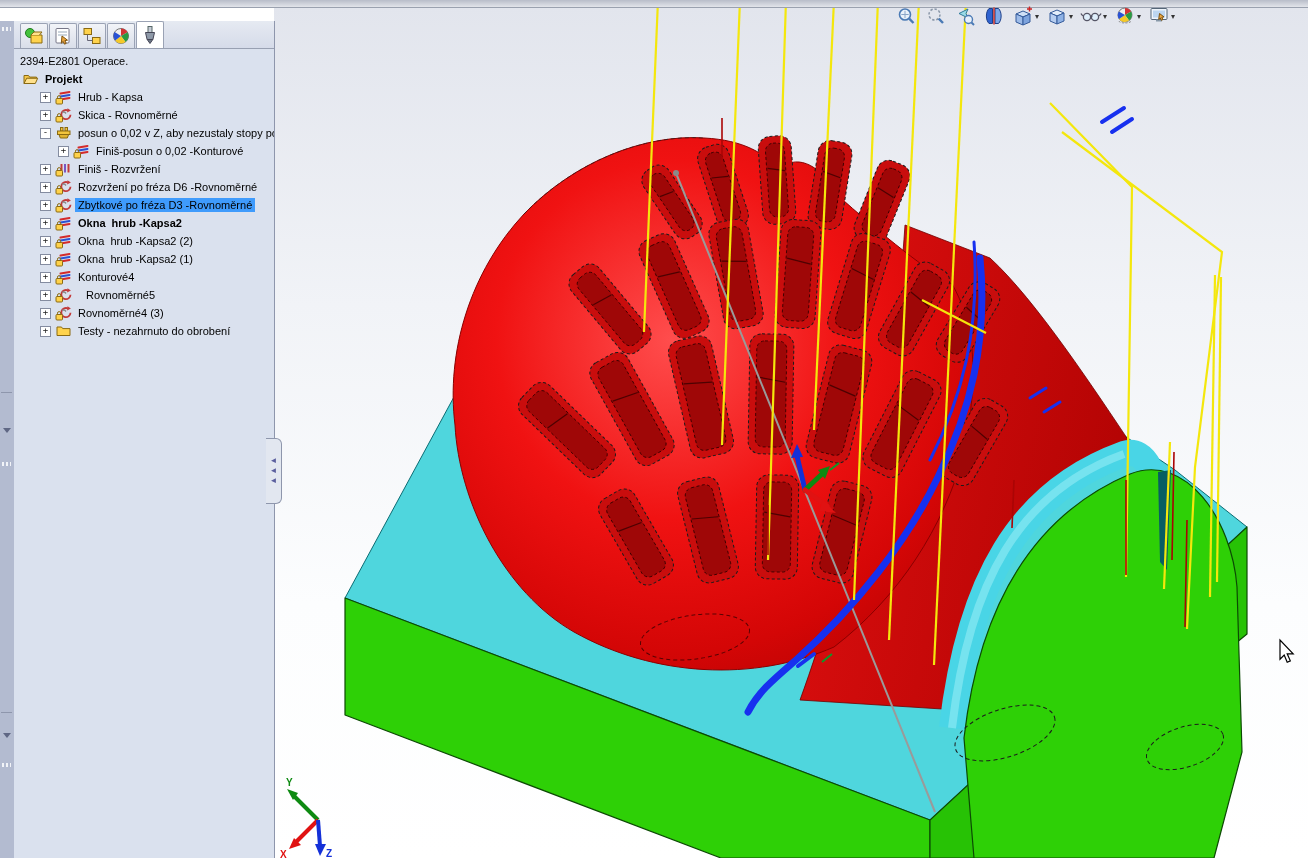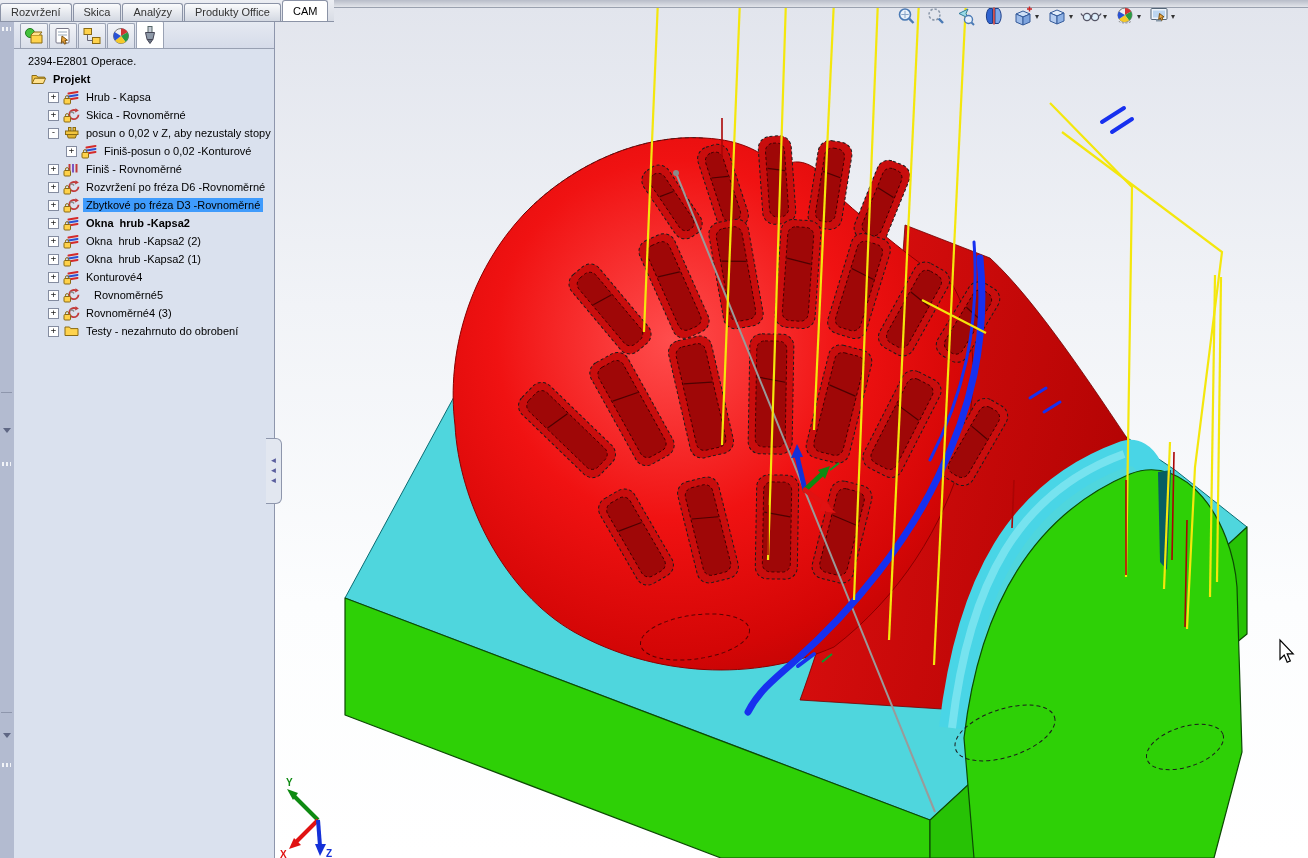--- a/index.html
+++ b/index.html
@@ -27,21 +27,21 @@
   
   #panel{position:absolute;left:14px;top:21px;width:260px;height:837px;z-index:3;
     background:#dae1ee;border-right:1px solid #8e96ac;overflow:hidden;}
   #paneltabs{height:27px;border-bottom:1px solid #98a0b2;display:flex;align-items:flex-end;padding-left:6px;
     background:linear-gradient(#e6eaf2,#d5dbe9);}
   .ptab{width:26px;height:24px;margin-right:1px;border:1px solid #9aa2b4;border-bottom:none;
     border-radius:2px 2px 0 0;background:linear-gradient(#f2f4f8,#d9dee9);
     display:flex;align-items:center;justify-content:center;cursor:default;}
   .ptab.active{background:#fff;height:26px;}
   .ptab svg{display:block;}
-  #panelbody{padding:4px 0 0 14px;}
+  #panelbody{padding:4px 0 0 6px;}
   #panel-title{height:17px;line-height:17px;color:#000;white-space:nowrap;}
   #tree{position:relative;}
   .trow{height:18px;display:flex;align-items:center;white-space:nowrap;cursor:default;}
   .exp{width:9px;height:9px;border:1px solid #848ca0;background:#fff;color:#222;
     font-size:9px;line-height:7px;text-align:center;margin-right:4px;flex:0 0 auto;font-family:"DejaVu Sans Mono",monospace;}
   .ticon{width:17px;height:16px;margin-right:3px;flex:0 0 auto;}
   .tlabel{padding:1px 3px;color:#000;}
   .tlabel.bold{font-weight:bold;}
   .tlabel.sel{background:#3f9bfc;}
   
@@ -57,27 +57,20 @@
   .hudbtn svg{display:block;}
   .caret{font-size:8px;color:#333;margin-left:1px;}
 </style>
 </head>
 <body>
 
 <div class="app">
 
   <div id="topstrip"></div>
 
-  <div id="tabbar">
-      <div class="wtab">Rozvržení</div>
-      <div class="wtab">Skica</div>
-      <div class="wtab">Analýzy</div>
-      <div class="wtab">Produkty Office</div>
-      <div class="wtab active">CAM</div>
-    </div>
 
   <div id="leftstrip">
     <div class="hdots" style="top:6px"></div>
     <div class="hline" style="top:371px"></div>
     <div class="harrow" style="top:407px"></div>
     <div class="hdots" style="top:441px"></div>
     <div class="hline" style="top:691px"></div>
     <div class="harrow" style="top:712px"></div>
     <div class="hdots" style="top:742px"></div>
   </div>
@@ -194,21 +187,21 @@
             <span class="exp">+</span>
             <span class="ticon"><svg width="17" height="16" viewBox="0 0 16 16">
                 <g stroke-width="2">
                   <path d="M6 3 v8.5" stroke="#c23a3a"></path>
                   <path d="M9.5 3 v8.5" stroke="#7a55c2"></path>
                   <path d="M13 3 v8.5" stroke="#c23a3a"></path>
                 </g>
                 <rect x="0.5" y="9.5" width="6.5" height="5.5" rx="1" fill="#ffd24a" stroke="#8a6a12"></rect>
                 <path d="M2 9.5 v-1.3 a1.6 1.6 0 0 1 3.2 0 V9.5" fill="none" stroke="#8a6a12"></path>
               </svg></span>
-            <span class="tlabel" style="white-space: pre;">Finiš - Rovnoměrné</span>
+            <span class="tlabel" style="white-space: pre;">Finiš - Rozvržení</span>
           </div>
           <div class="trow" style="padding-left: 20px;">
             <span class="exp">+</span>
             <span class="ticon"><svg width="17" height="16" viewBox="0 0 16 16">
                 <path d="M12.5 3.5 a4.6 4.6 0 1 0 2.5 4.2" fill="none" stroke="#c23a3a" stroke-width="1.8"></path>
                 <polygon points="12,1.2 15.4,3.6 11.6,5.4" fill="#c23a3a"></polygon>
                 <path d="M6.5 5.5 a3 3 0 0 1 4 1" fill="none" stroke="#8a8a8a" stroke-width="1.4"></path>
                 <rect x="0.5" y="9.5" width="6.5" height="5.5" rx="1" fill="#ffd24a" stroke="#8a6a12"></rect>
                 <path d="M2 9.5 v-1.3 a1.6 1.6 0 0 1 3.2 0 V9.5" fill="none" stroke="#8a6a12"></path>
               </svg></span>

